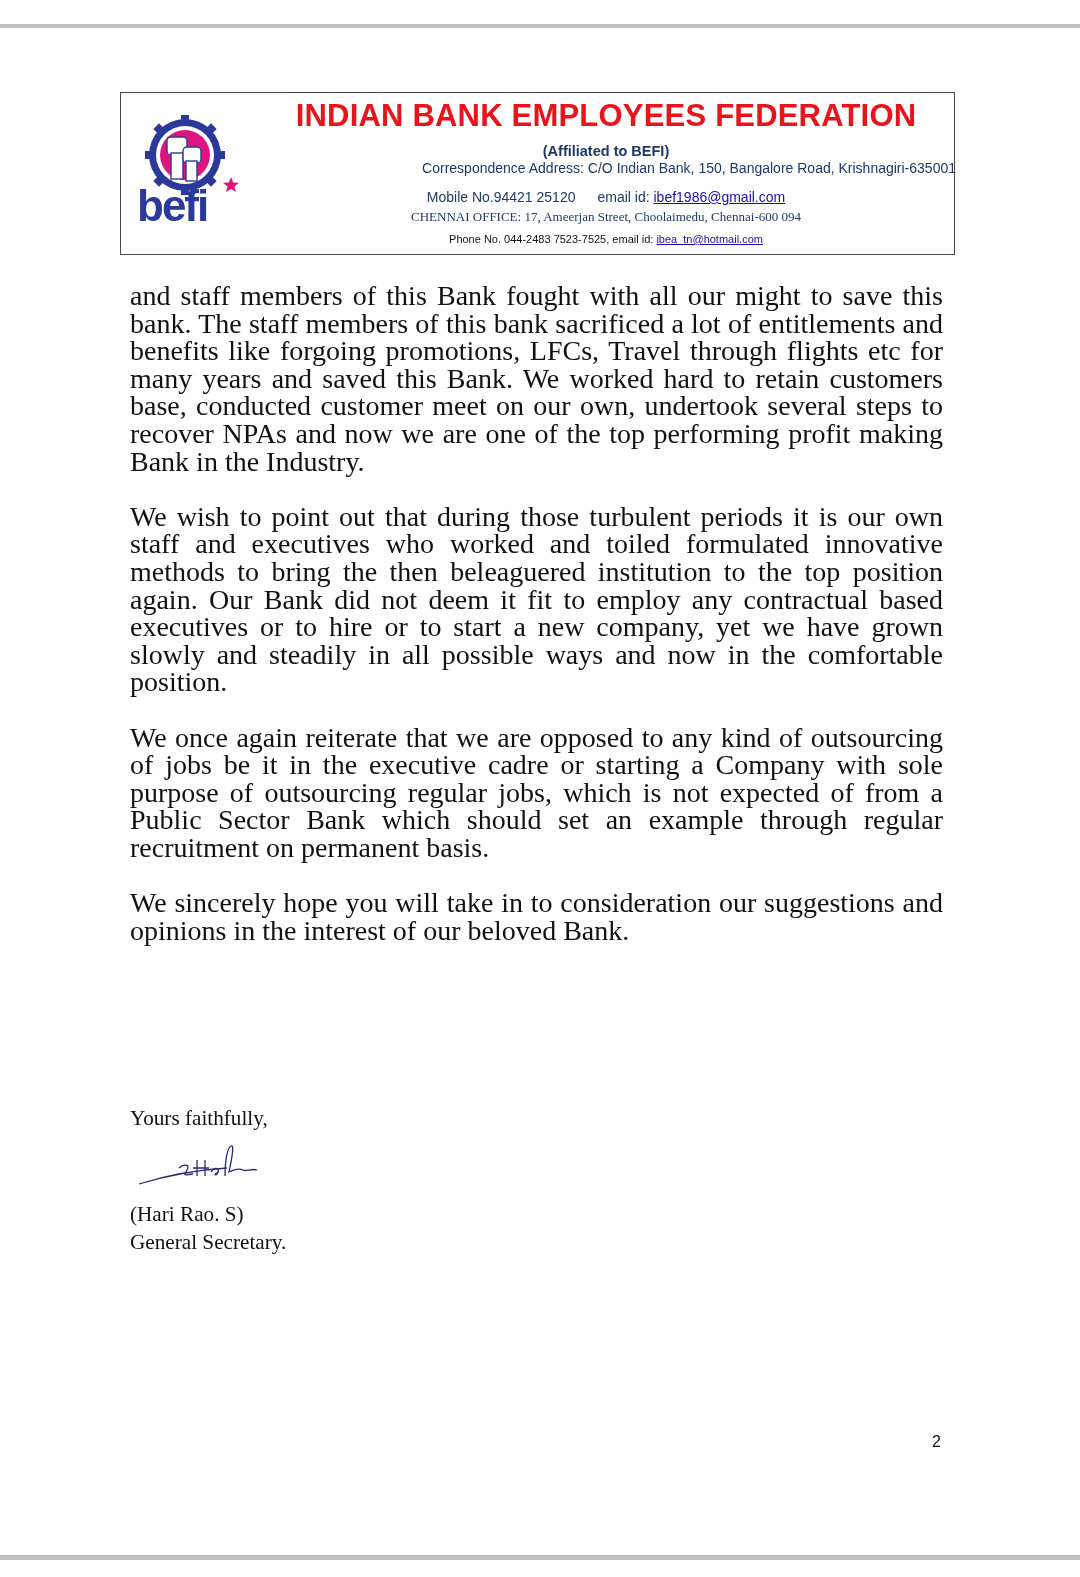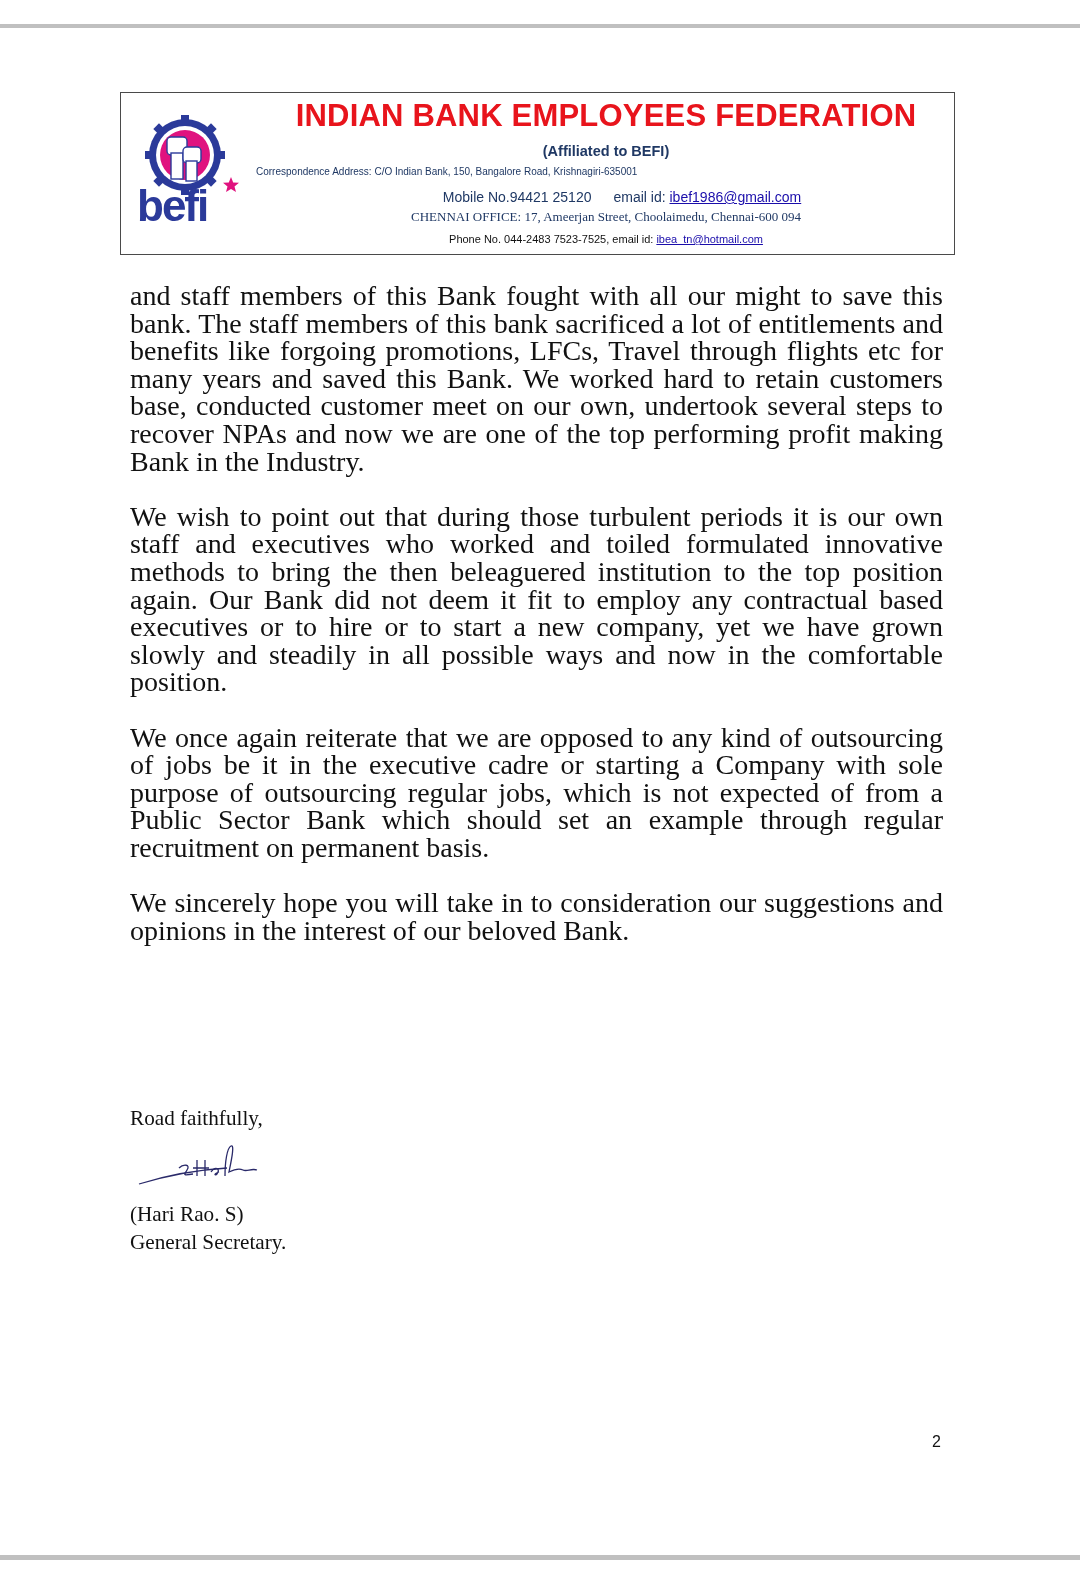--- a/index.html
+++ b/index.html
@@ -16,25 +16,25 @@
   .lh-title {
     position: absolute; left: 0; top: 5px; width: 700px; text-align: center;
     font-family: "Liberation Sans", sans-serif; font-weight: bold; font-size: 31px;
     color: #e8141c; letter-spacing: 0.2px; white-space: nowrap;
   }
   .lh-affiliated {
     position: absolute; left: 0; top: 50px; width: 700px; text-align: center;
     font-family: "Liberation Sans", sans-serif; font-weight: bold; font-size: 14.5px; color: #1f3864;
   }
   .lh-address {
-    position: absolute; left: 0; top: 73px; width: 700px; text-align: left;
-    font-family: "Liberation Sans", sans-serif; font-size: 10px; color: #1f3864; white-space: nowrap;
+    position: absolute; left: 0; top: 67px; width: 700px; text-align: right;
+    font-family: "Liberation Sans", sans-serif; font-size: 14px; color: #1f3864; white-space: nowrap;
   }
   .lh-mobile {
-    position: absolute; left: 16px; top: 96px; width: 700px; text-align: center;
+    position: absolute; left: 0; top: 96px; width: 700px; text-align: center;
     font-family: "Liberation Sans", sans-serif; font-size: 14px; color: #1f3864; white-space: nowrap;
   }
   .lh-mobile .gap { display: inline-block; width: 22px; }
   .lh-chennai {
     position: absolute; left: 0; top: 116px; width: 700px; text-align: center;
     font-family: "Liberation Serif", serif; font-size: 13px; color: #1f3864; white-space: nowrap;
   }
   .lh-phone {
     position: absolute; left: 0; top: 140px; width: 700px; text-align: center;
     font-family: "Liberation Sans", sans-serif; font-size: 11px; color: #111; white-space: nowrap;
@@ -101,21 +101,21 @@
   </div>
 </div>
 
 <div class="body-text">
   <p class="para">and staff members of this Bank fought with all our might to save this bank.  The staff members of this bank sacrificed a lot of entitlements and benefits like forgoing promotions, LFCs, Travel through flights etc for many years and saved this Bank. We worked hard to retain customers base, conducted customer meet on our own, undertook several steps to recover NPAs and now we are one of the top performing profit making Bank in the Industry.</p>
   <p class="para">We wish to point out that during those turbulent periods it is our own staff and executives who worked and toiled formulated innovative methods to bring the then beleaguered institution to the top position again.  Our Bank did not deem it fit to employ any contractual based executives or to hire or to start a new company, yet we have grown slowly and steadily in all possible ways and now in the comfortable position.</p>
   <p class="para">We once again reiterate that we are opposed to any kind of outsourcing of jobs be it in the executive cadre or starting a Company with sole purpose of outsourcing regular jobs, which is not expected of from a Public Sector Bank which should  set an example through regular recruitment on permanent basis.</p>
   <p class="para">We sincerely hope you will take in to consideration our suggestions and opinions in the interest of our beloved Bank.</p>
 </div>
 
-<div class="closing">Road faithfully,</div>
+<div class="closing">Yours faithfully,</div>
 
 <svg class="signature" viewBox="0 0 130 50">
   <path d="M4 42 C 30 34, 60 28, 92 26" stroke="#2a2a6a" stroke-width="1.3" fill="none"></path>
   <path d="M44 26 C 48 22, 56 22, 52 28 C 50 32, 46 34, 58 32" stroke="#2a2a6a" stroke-width="1.3" fill="none"></path>
   <path d="M62 18 L 62 34 M 70 18 L 70 34 M 58 26 L 74 26" stroke="#2a2a6a" stroke-width="1.3" fill="none"></path>
   <path d="M76 30 C 80 24, 86 26, 82 32 C 80 34, 78 32, 84 30" stroke="#2a2a6a" stroke-width="1.3" fill="none"></path>
   <path d="M90 34 C 90 20, 92 6, 96 4 C 100 2, 96 20, 94 30 C 98 28, 104 26, 108 28 C 112 30, 116 26, 122 28" stroke="#2a2a6a" stroke-width="1.3" fill="none"></path>
 </svg>
 
 <div class="signer">

